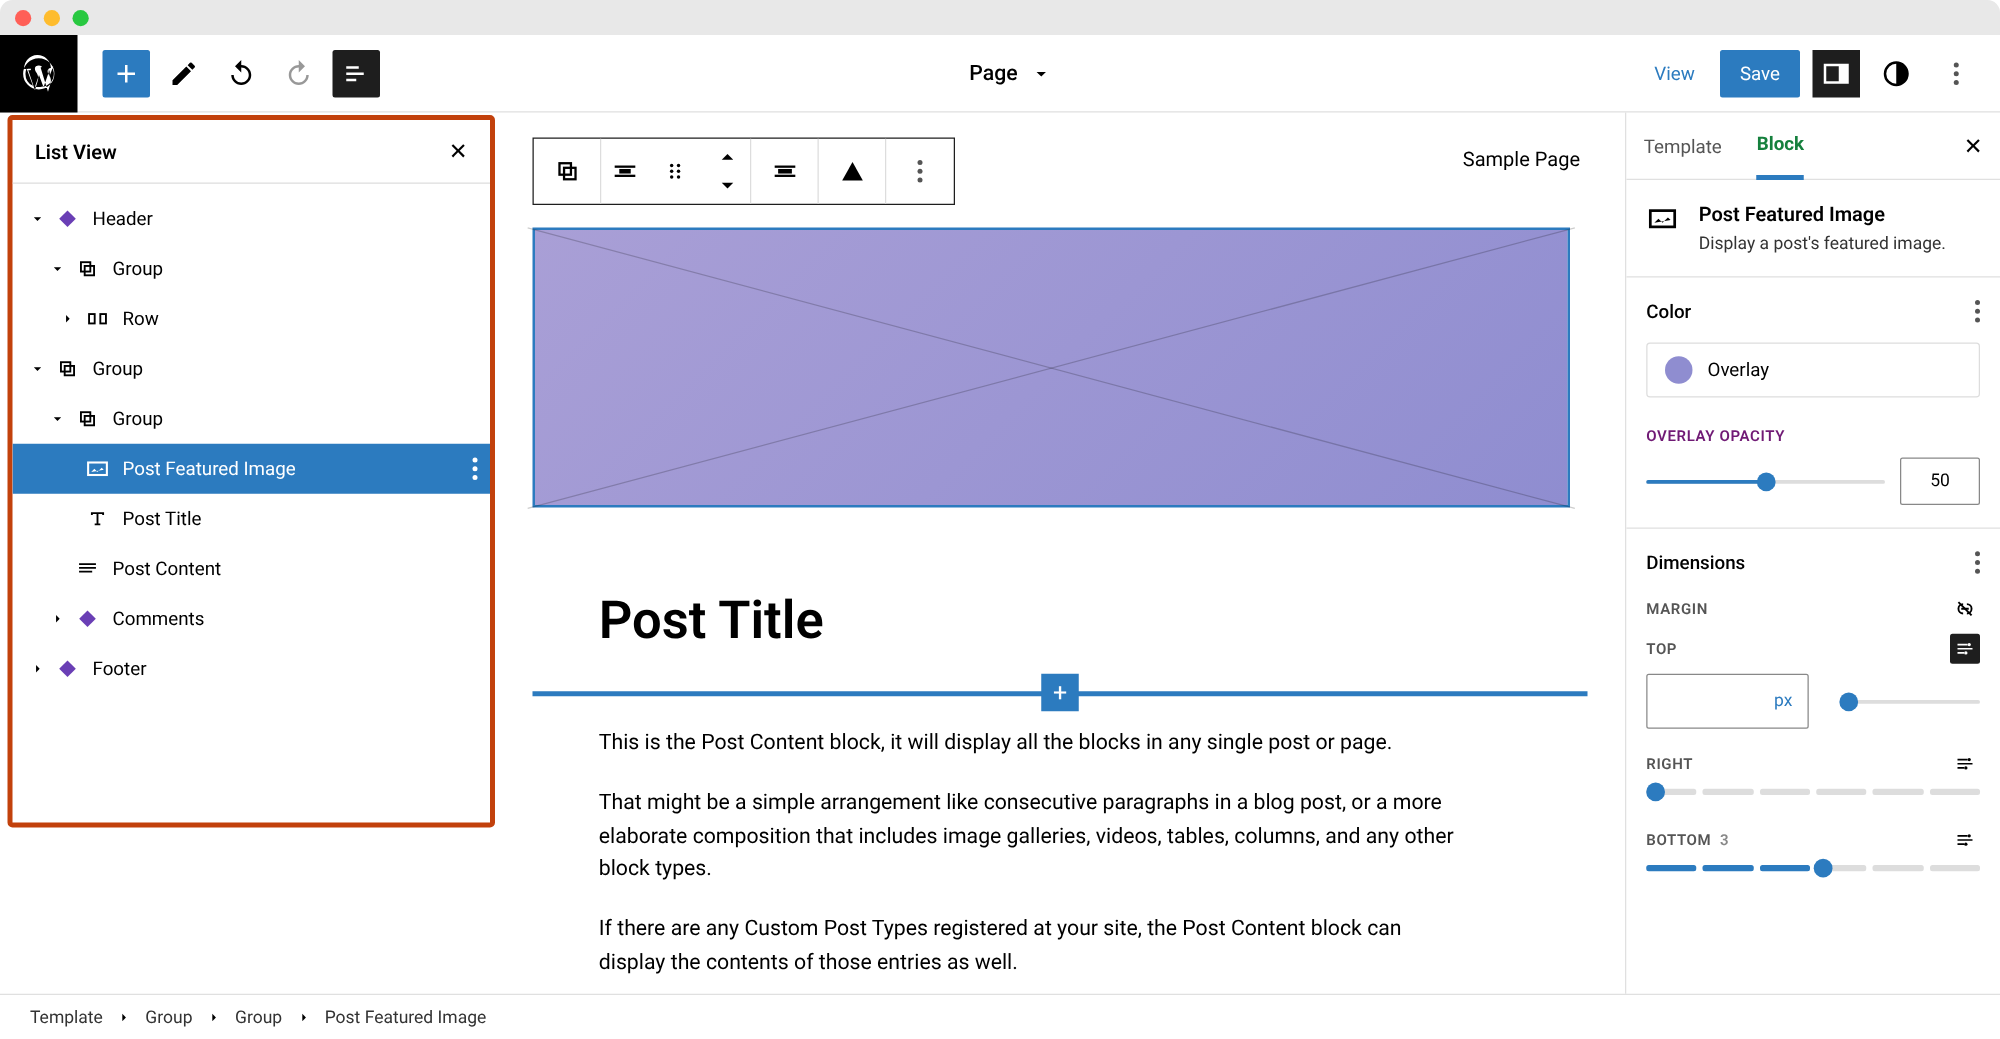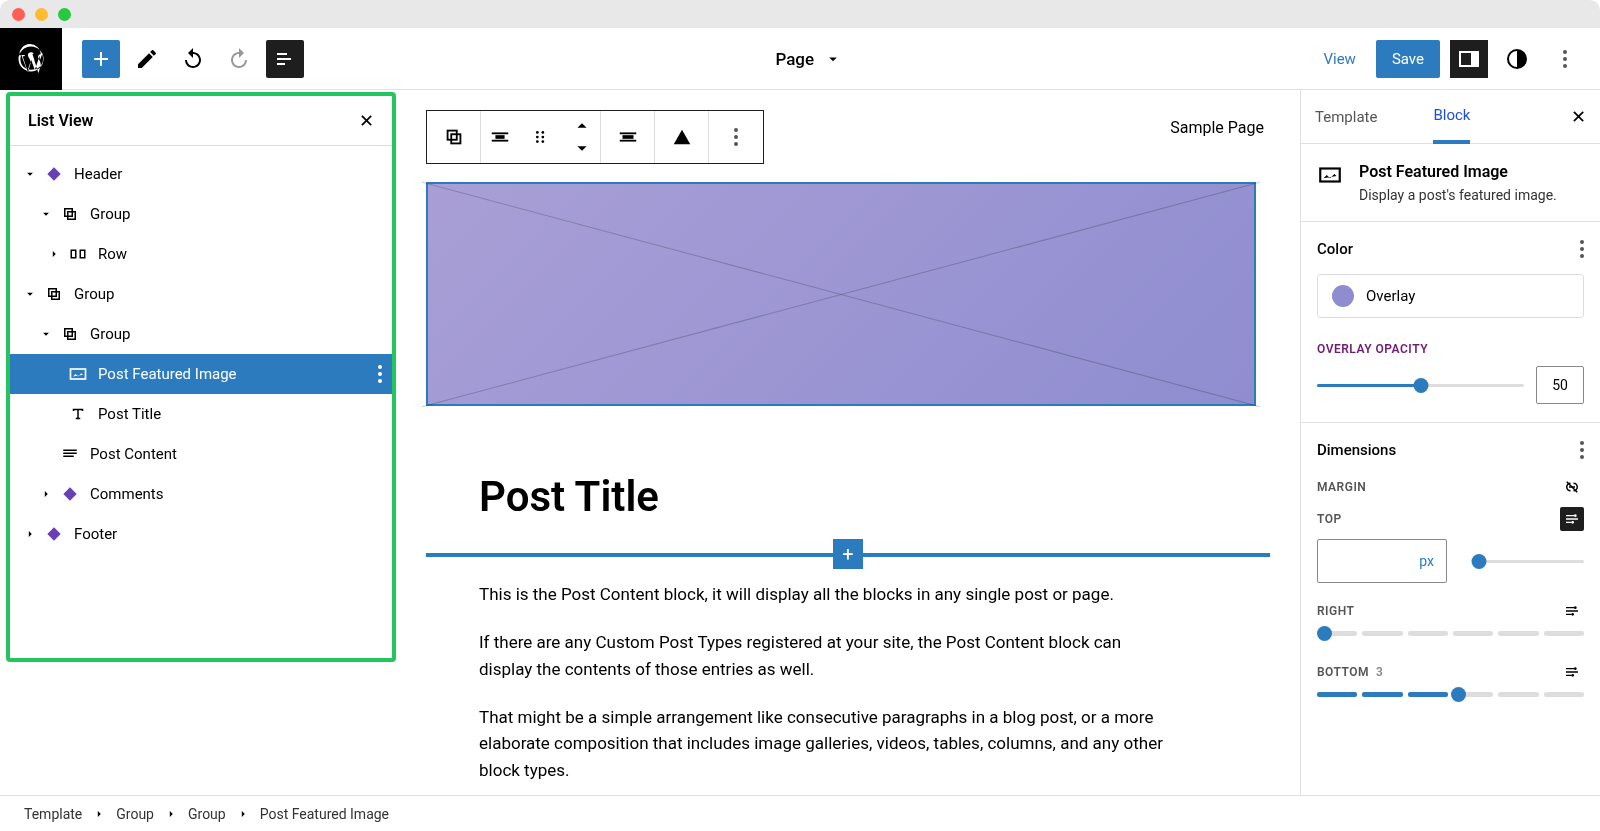--- a/index.html
+++ b/index.html
@@ -30,21 +30,21 @@
   .txt-btn.view { color: #2c7bbf; }
   .txt-btn.save { background: #2c7bbf; color: #fff; padding: 10px 16px; border-radius: 2px; }
   .icon-btn { width: 38px; height: 38px; display: flex; align-items: center; justify-content: center; border: none; background: transparent; cursor: pointer; }
   .icon-btn.dark { background: #1e1e1e; color: #fff; }
   .icon-btn svg { width: 24px; height: 24px; }
 
   
   .main { display: flex; height: calc(831px - 28px - 62px - 36px); }
 
   
-  .list-view { width: 390px; border: 4px solid #22c55e; border-radius: 4px; margin: 2px 0 0 6px; height: 570px; overflow: hidden; background: #fff; }
+  .list-view { width: 390px; border: 4px solid #c2410c; border-radius: 4px; margin: 2px 0 0 6px; height: 570px; overflow: hidden; background: #fff; }
   .lv-header { display: flex; justify-content: space-between; align-items: center; padding: 14px 18px; border-bottom: 1px solid #ddd; }
   .lv-title { font-size: 16px; font-weight: 600; }
   .lv-close { background: none; border: none; font-size: 18px; cursor: pointer; }
   .lv-tree { padding: 8px 0; }
   .lv-item { display: flex; align-items: center; height: 40px; padding: 0 8px; font-size: 15px; cursor: pointer; position: relative; }
   .lv-item.selected { background: #2c7bbf; color: #fff; }
   .lv-item.selected .lv-more { display: flex; }
   .lv-more { position: absolute; right: 10px; display: none; }
   .lv-chevron { width: 24px; display: flex; justify-content: center; color: #555; }
   .lv-item.selected .lv-chevron { color: #fff; }
@@ -74,39 +74,39 @@
   .insert-line { margin-top: 32px; height: 4px; background: #2c7bbf; position: relative; width: 100%; max-width: 890px; }
   .insert-plus { position: absolute; left: 50%; top: -14px; transform: translateX(-50%); width: 30px; height: 30px; background: #2c7bbf; color: #fff; display: flex; align-items: center; justify-content: center; font-size: 20px; }
 
   .content-paras { margin-left: 53px; margin-top: 24px; max-width: 690px; font-size: 17px; line-height: 1.55; }
   .content-paras p { margin-bottom: 22px; }
 
   
   .inspector { width: 300px; border-left: 1px solid #e0e0e0; display: flex; flex-direction: column; overflow-y: auto; }
   .insp-tabs { display: flex; align-items: center; border-bottom: 1px solid #e0e0e0; height: 54px; padding: 0 14px; gap: 28px; position: relative; }
   .insp-tab { font-size: 15px; color: #555; cursor: pointer; height: 100%; display: flex; align-items: center; }
-  .insp-tab.active { color: #1d4ed8; font-weight: 400; border-bottom: 4px solid #2c7bbf; margin-bottom: -1px; margin-left: 28px; }
+  .insp-tab.active { color: #15803d; font-weight: 700; border-bottom: 4px solid #2c7bbf; margin-bottom: -1px; }
   .insp-tabs .close { position: absolute; right: 14px; font-size: 18px; background: none; border: none; cursor: pointer; }
 
   .insp-block-head { display: flex; gap: 14px; padding: 18px 16px; border-bottom: 1px solid #e0e0e0; }
   .insp-block-head .bh-icon { width: 28px; }
   .insp-block-head .bh-txt .t { font-weight: 600; font-size: 16px; margin-bottom: 6px; }
   .insp-block-head .bh-txt .d { font-size: 14px; color: #333; }
 
   .insp-section { border-bottom: 1px solid #e0e0e0; padding: 18px 16px; }
   .insp-sec-head { display: flex; justify-content: space-between; font-weight: 500; font-size: 15px; margin-bottom: 16px; }
   .color-row { display: flex; align-items: center; gap: 12px; border: 1px solid #ddd; border-radius: 3px; padding: 10px 14px; font-size: 15px; }
   .swatch { width: 22px; height: 22px; border-radius: 50%; background: #8f8dd0; }
 
   .sub-label { font-size: 12px; letter-spacing: 0.5px; color: #701a75; text-transform: uppercase; margin: 8px 0 10px; font-weight: 600; }
   .slider-row { display: flex; align-items: center; gap: 12px; }
   .range { flex: 1; height: 3px; background: #ddd; position: relative; border-radius: 3px; }
   .range .fill { position: absolute; height: 100%; background: #2c7bbf; border-radius: 3px; }
   .range .thumb { position: absolute; top: -6px; width: 15px; height: 15px; border-radius: 50%; background: #2c7bbf; transform: translateX(-50%); }
-  .num-input { width: 48px; height: 38px; border: 1px solid #888; text-align: center; font-size: 14px; border-radius: 2px; }
+  .num-input { width: 64px; height: 38px; border: 1px solid #888; text-align: center; font-size: 14px; border-radius: 2px; }
 
   .dim-row { display: flex; justify-content: space-between; align-items: center; font-size: 12px; letter-spacing: 0.5px; color: #555; text-transform: uppercase; font-weight: 600; margin-bottom: 8px; gap: 20px; }
   .unit-box { flex: 1; height: 44px; border: 1px solid #888; border-radius: 2px; display: flex; align-items: center; justify-content: flex-end; padding: 0 12px; color: #2c7bbf; font-size: 14px; max-width: 130px; }
   .row-flex { display: flex; gap: 28px; align-items: center; margin-bottom: 16px; }
   .mini-settings { width: 24px; height: 24px; display: flex; align-items: center; justify-content: center; }
   .mini-settings.dark { background: #1e1e1e; color: #fff; border-radius: 2px; }
 
   .seg-range { height: 5px; position: relative; display: flex; gap: 5px; }
   .seg-range .seg { flex: 1; background: #ddd; border-radius: 2px; }
   .seg-range .seg.on { background: #2c7bbf; }
@@ -391,22 +391,22 @@
     <div class="featured-box"></div>
 
     <h1 class="post-title">Post Title</h1>
 
     <div class="insert-line">
       <div class="insert-plus">+</div>
     </div>
 
     <div class="content-paras">
       <p>This is the Post Content block, it will display all the blocks in any single post or page.</p>
+      <p>That might be a simple arrangement like consecutive paragraphs in a blog post, or a more elaborate composition that includes image galleries, videos, tables, columns, and any other block types.</p>
       <p>If there are any Custom Post Types registered at your site, the Post Content block can display the contents of those entries as well.</p>
-      <p>That might be a simple arrangement like consecutive paragraphs in a blog post, or a more elaborate composition that includes image galleries, videos, tables, columns, and any other block types.</p>
     </div>
   </div>
 
   <div class="inspector">
     <div class="insp-tabs">
       <div class="insp-tab">Template</div>
       <div class="insp-tab active">Block</div>
       <button class="close">✕</button>
     </div>
 

